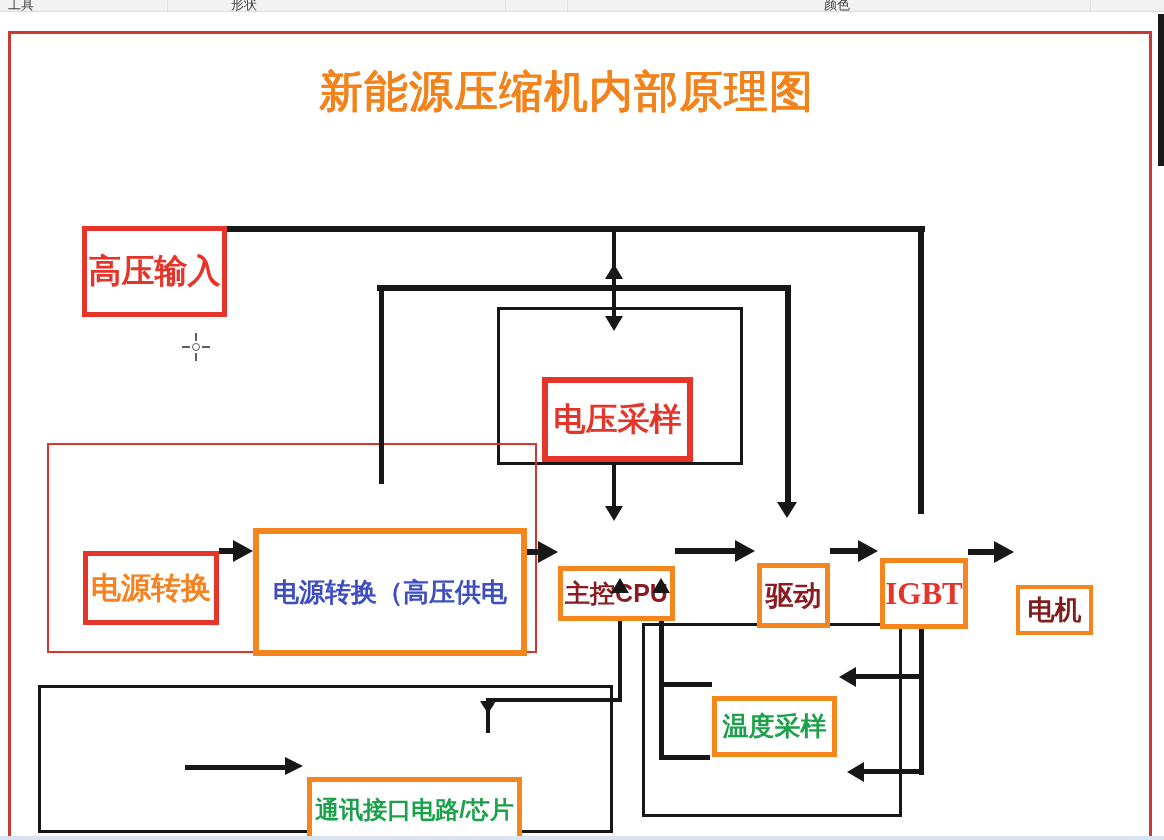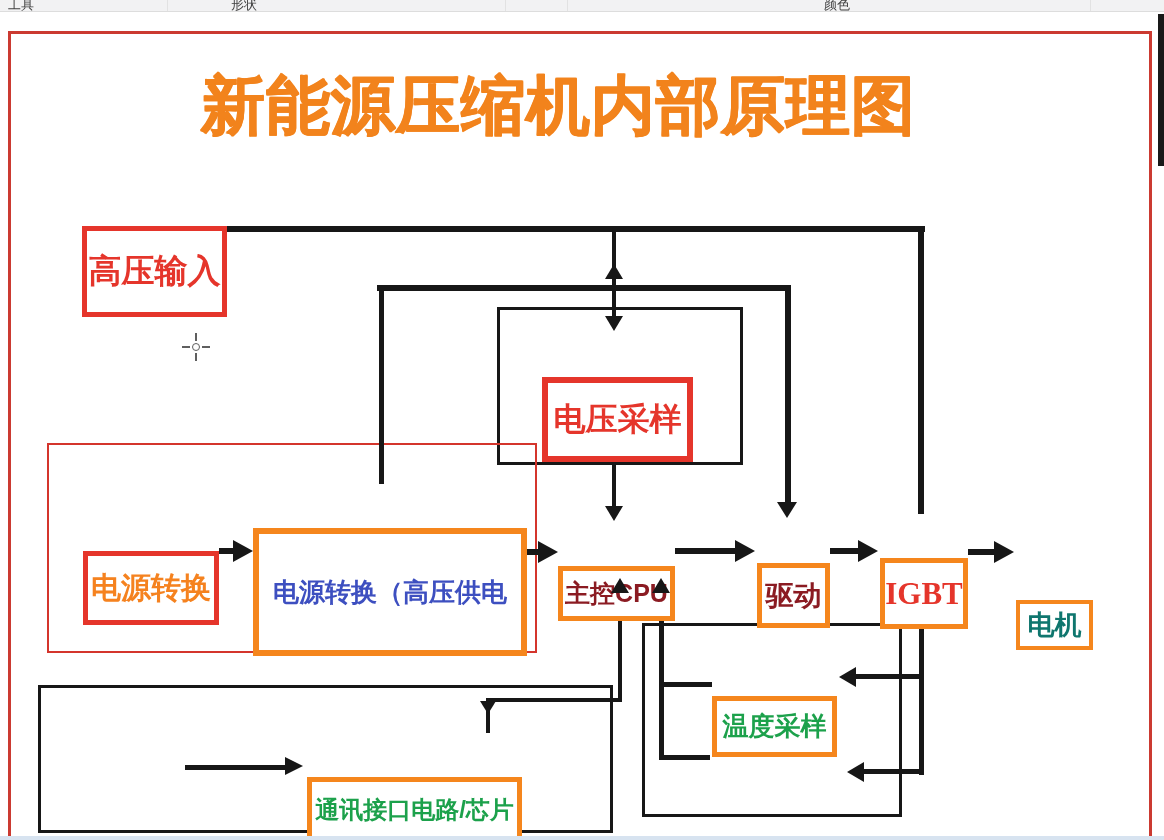--- a/index.html
+++ b/index.html
@@ -18,22 +18,22 @@
   
   #canvas-border {
     position:absolute; left:8px; top:31px; width:1144px; height:815px;
     border:3px solid #cb3a31; z-index:2; background:transparent;
   }
   
   #scrollbar-thumb { position:absolute; left:1158px; top:14px; width:6px; height:152px; background:#191919; z-index:30; }
   #bottom-strip { position:absolute; left:0; top:836px; width:1164px; height:4px; background:#d7e3f0; z-index:8; }
   
   #title {
-    position:absolute; left:138px; top:62px; width:840px; text-align:center;
-    font-size:64px; font-weight:bold; color:#f2831c; letter-spacing:1px; z-index:5;
+    position:absolute; left:146px; top:62px; width:840px; text-align:center;
+    font-size:44px; font-weight:normal; color:#f2831c; letter-spacing:1px; z-index:5;
     text-shadow:1px 0 currentColor, 0 1px currentColor, 1px 1px currentColor;
     white-space:nowrap;
   }
   
   .box {
     position:absolute; display:flex; align-items:center; justify-content:center;
     background:#fff; font-weight:bold; z-index:5; white-space:nowrap; text-align:center;margin-top:44px;
   }
   .outer-rect { position:absolute; background:transparent; z-index:3; }
   .hline, .vline { position:absolute; background:#171717; z-index:4; }
@@ -134,21 +134,21 @@
   </div>
 
   <div class="box" style="left:880px;top:514px;width:88px;height:71px;border:5px solid #f5861d;color:#e5352b;font-size:31px;font-family:'Liberation Serif',serif;">
     <span>IGBT</span>
   </div>
 
   <div class="box" style="left:757px;top:519px;width:73px;height:65px;border:5px solid #f5861d;color:#8b1b22;font-size:28px;">
     <span>驱动</span>
   </div>
 
-  <div class="box" style="left:1016px;top:556px;width:77px;height:50px;border:4px solid #f5861d;color:#0f766e;font-size:27px;">
+  <div class="box" style="left:1016px;top:541px;width:77px;height:50px;border:4px solid #f5861d;color:#7f1d1d;font-size:27px;">
     <span>电机</span>
   </div>
 
   <div class="box" style="left:712px;top:652px;width:125px;height:61px;border:5px solid #f5861d;color:#1ca14b;font-size:26px;">
     <span>温度采样</span>
   </div>
 
 
 
   <div class="box" style="left:307px;top:733px;width:215px;height:65px;border:5px solid #f5861d;color:#1ca14b;font-size:24px;">

